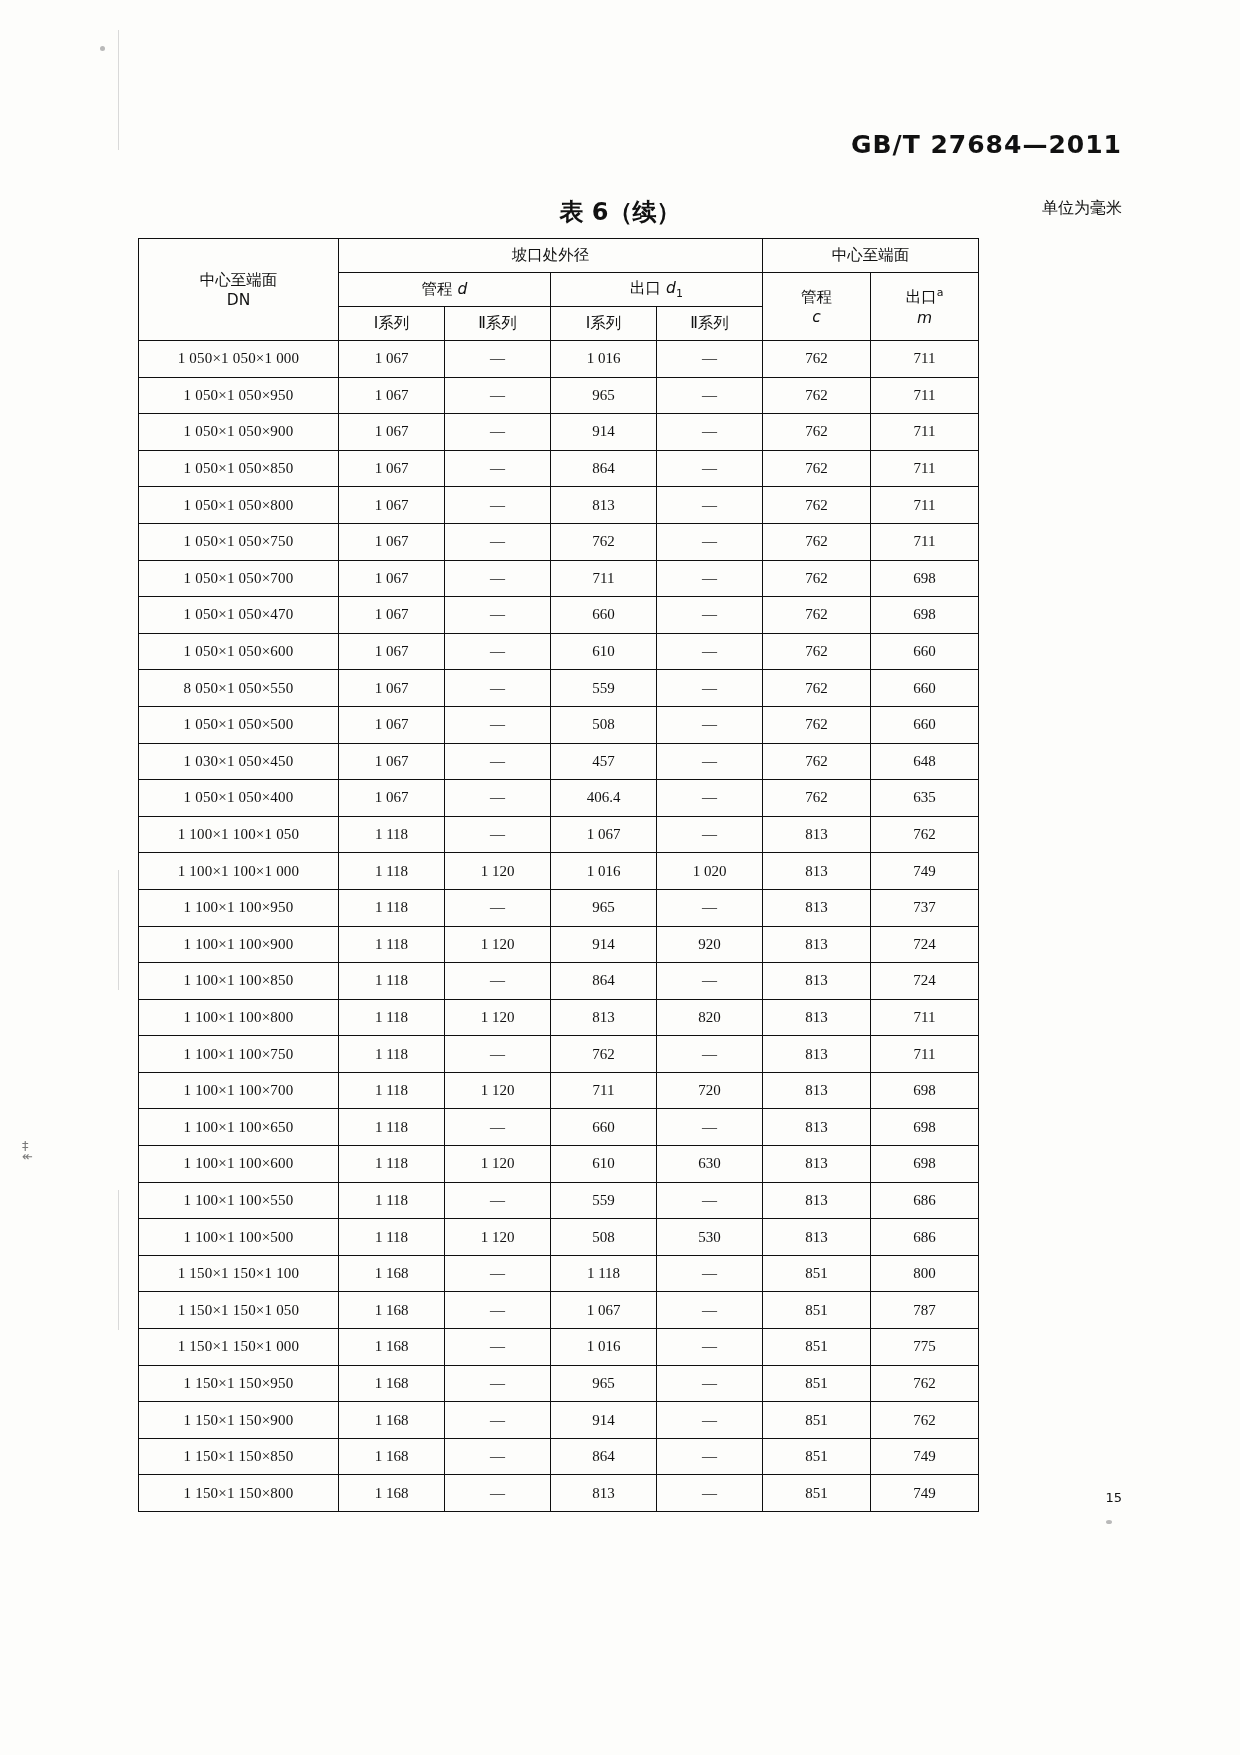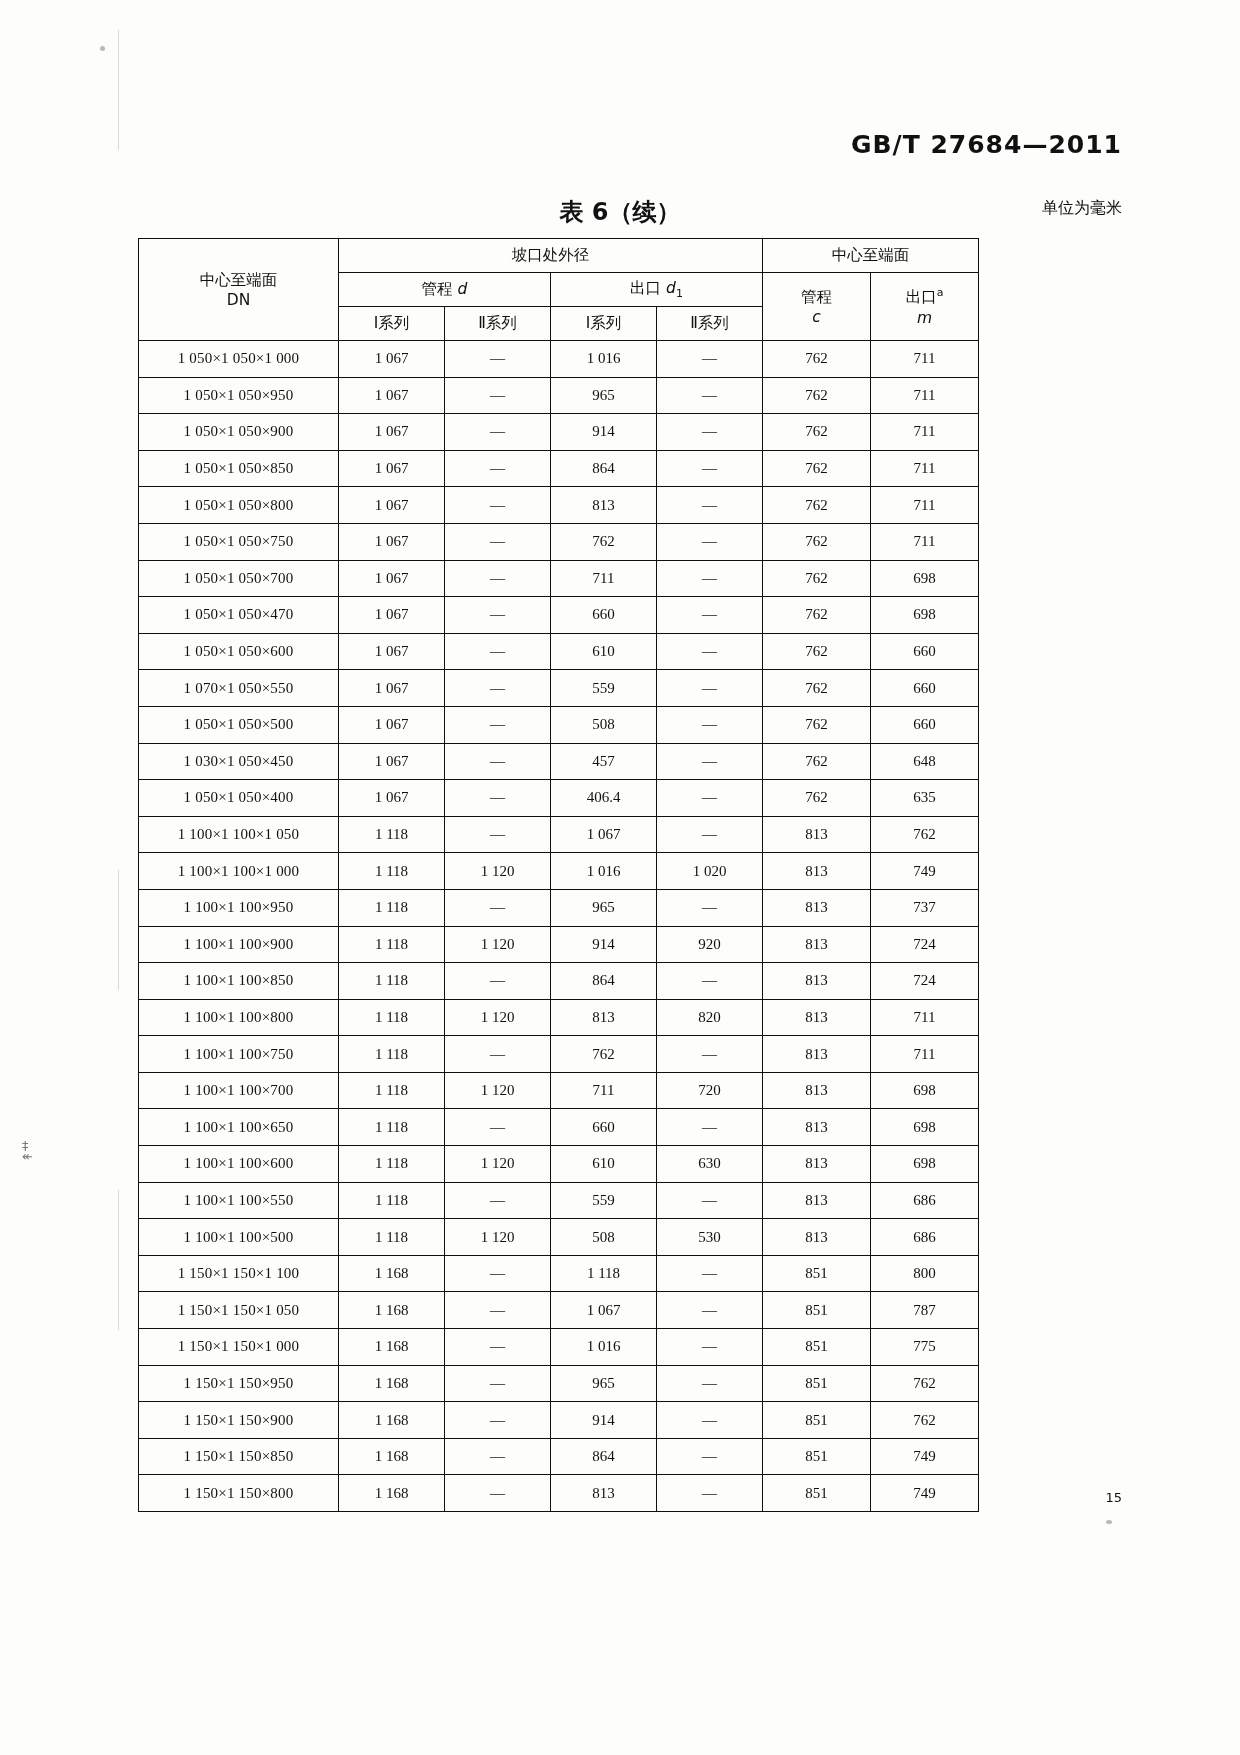--- a/index.html
+++ b/index.html
@@ -262,21 +262,21 @@
           <tr>
             <td class="dn-cell">1 050×1 050×600</td>
             <td>1 067</td>
             <td>—</td>
             <td>610</td>
             <td>—</td>
             <td>762</td>
             <td>660</td>
           </tr>
           <tr>
-            <td class="dn-cell">1 070×1 050×550</td>
+            <td class="dn-cell">8 050×1 050×550</td>
             <td>1 067</td>
             <td>—</td>
             <td>559</td>
             <td>—</td>
             <td>762</td>
             <td>660</td>
           </tr>
           <tr>
             <td class="dn-cell">1 050×1 050×500</td>
             <td>1 067</td>

